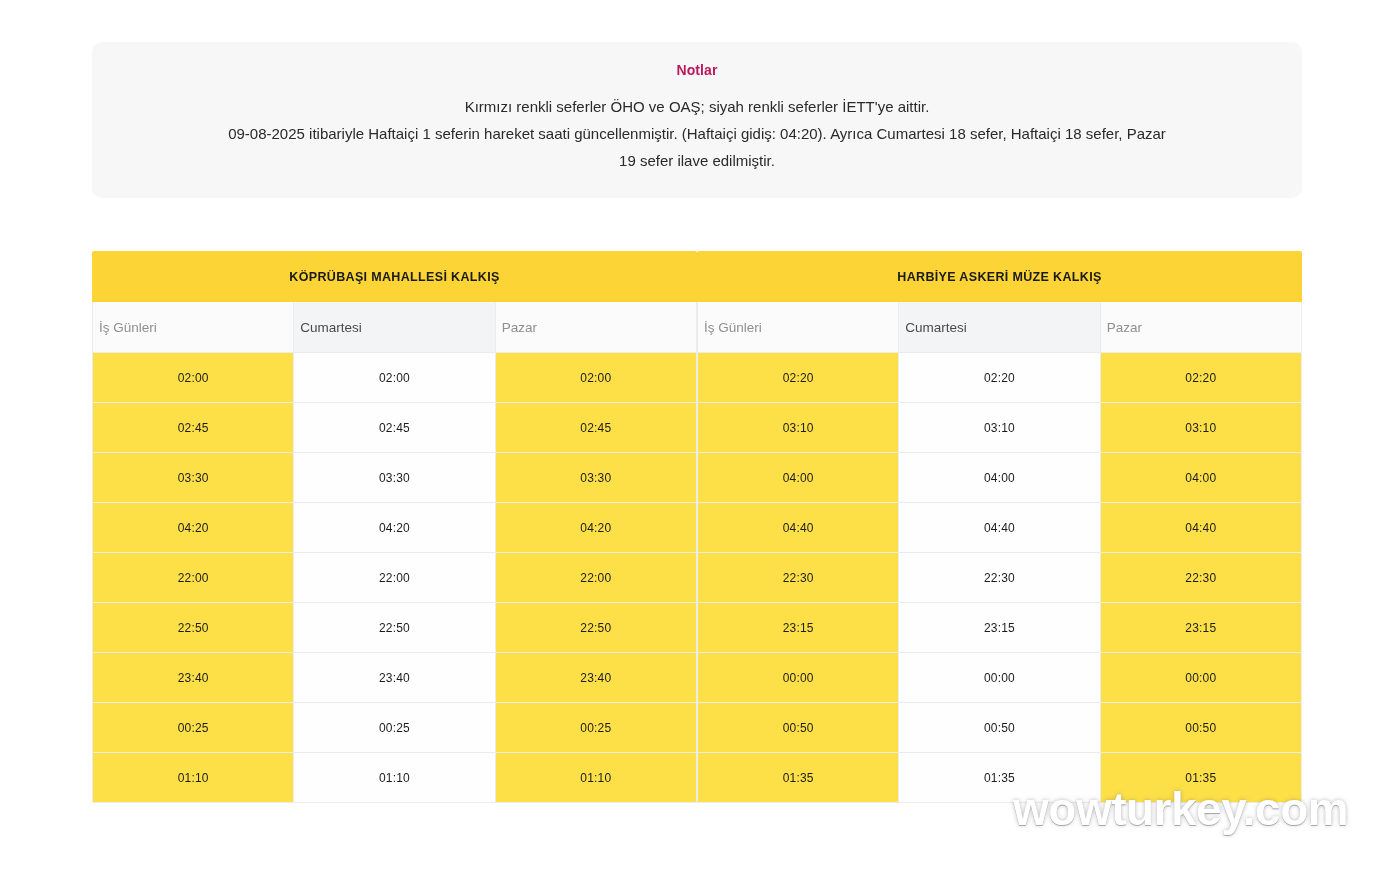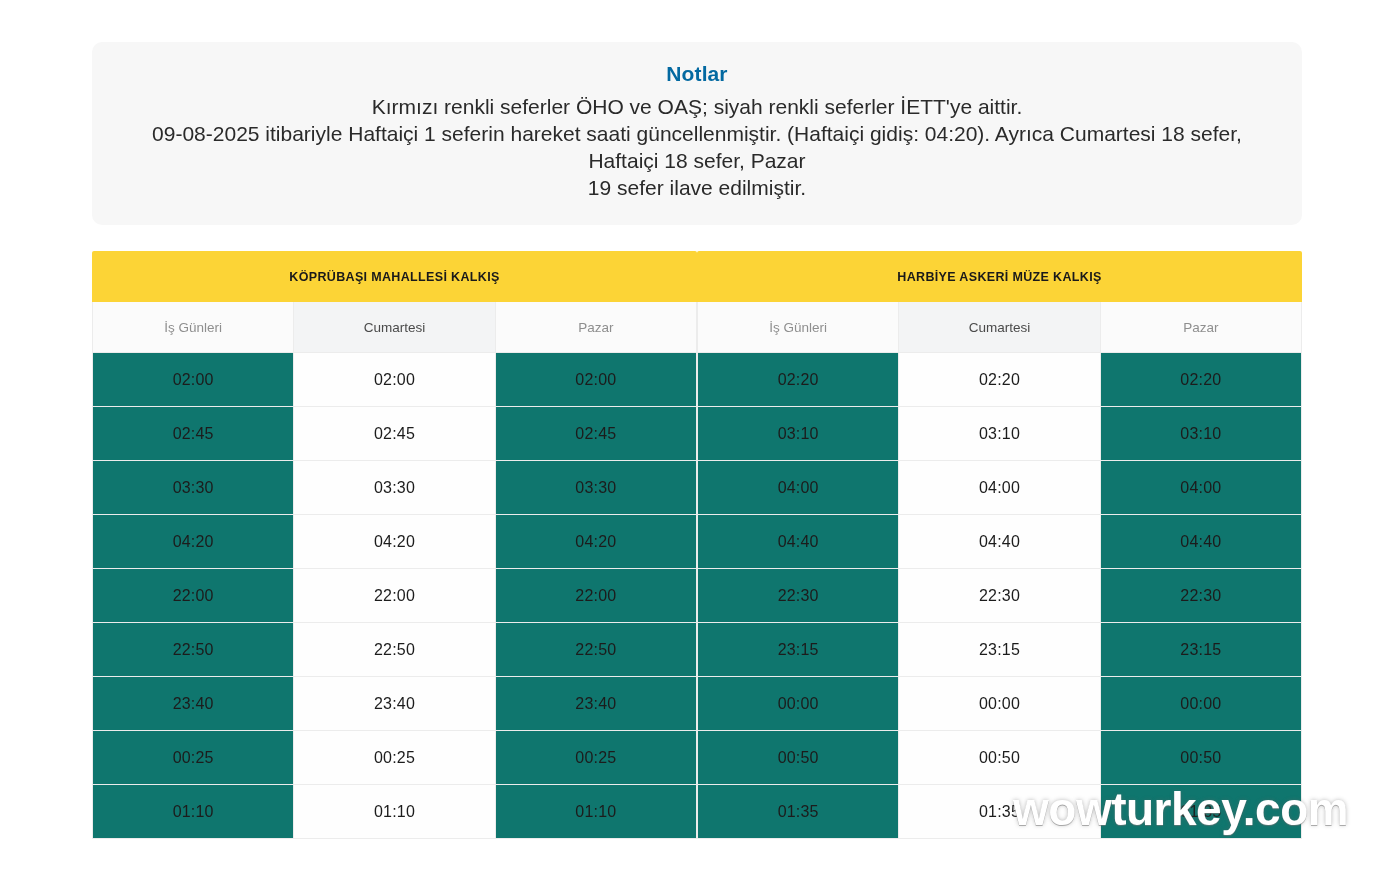--- a/index.html
+++ b/index.html
@@ -29,75 +29,75 @@
     left: 92px;
     top: 42px;
     width: 1210px;
     box-sizing: border-box;
     background: #f7f7f7;
     border-radius: 10px;
     padding: 20px 26px 24px 26px;
     text-align: center;
   }
   .notes-title {
-    font-size: 21px;
+    font-size: 14px;
     font-weight: bold;
-    color: #0369a1;
-    margin-bottom: 7px;
+    color: #be185d;
+    margin-bottom: 15px;
     letter-spacing: 0.1px;
   }
   .notes-line {
-    font-size: 21px;
+    font-size: 15px;
     line-height: 27px;
     color: #2a2a2a;
     font-weight: 400;
   }
 
   
   .tables-wrap {
     position: absolute;
     left: 92px;
     top: 251px;
     width: 1210px;
     display: flex;
     justify-content: space-between;
   }
   .sched-table {
     width: 700px;
     border-collapse: collapse;
     table-layout: fixed;
-    background: #0f766e;
+    background: #fde047;
   }
   .sched-table caption {
     background: #fcd436;
     color: #1a1a1a;
     font-size: 12.5px;
     font-weight: bold;
     letter-spacing: 0.35px;
     padding: 19px 6px 18px 6px;
     text-align: center;
     border-radius: 2px 2px 0 0;
   }
   .sched-table th {
     font-size: 13.5px;
     font-weight: 400;
     color: #8f8f8f;
     padding: 18px 6px 17px 6px;
-    text-align: center;
+    text-align: left;
     background: #fbfbfb;
     border: 1px solid #ececec;
     border-top: none;
   }
   .sched-table th.col-sat {
     background: #f3f4f5;
     color: #4a4a4a;
     font-weight: normal;
   }
   .sched-table td {
-    font-size: 16px;
+    font-size: 12px;
     font-weight: 500;
     color: #1c1c1c;
     text-align: center;
     padding: 18px 6px 17px 6px;
     border: 1px solid #ececec;
     letter-spacing: 0.2px;
   }
   .sched-table td.col-sat {
     background: #fefefe;
   }

